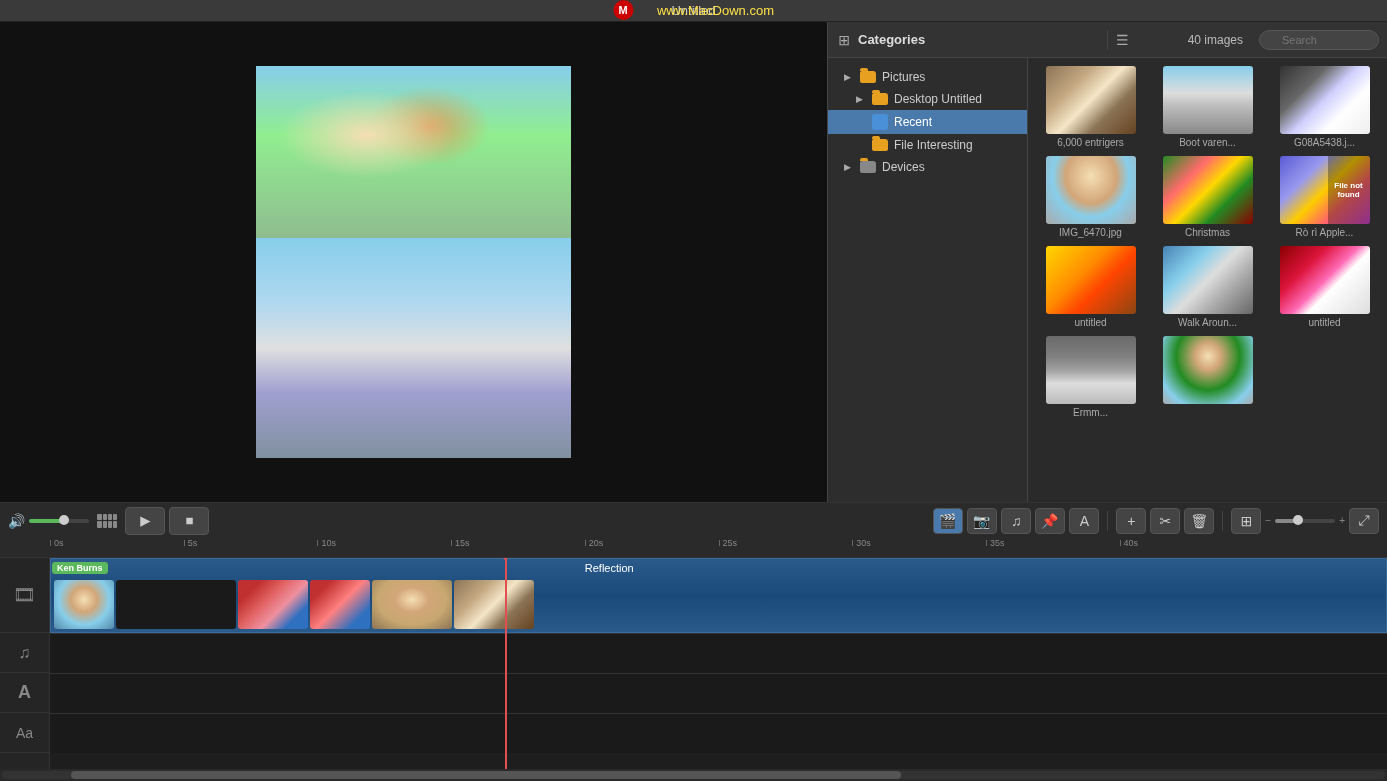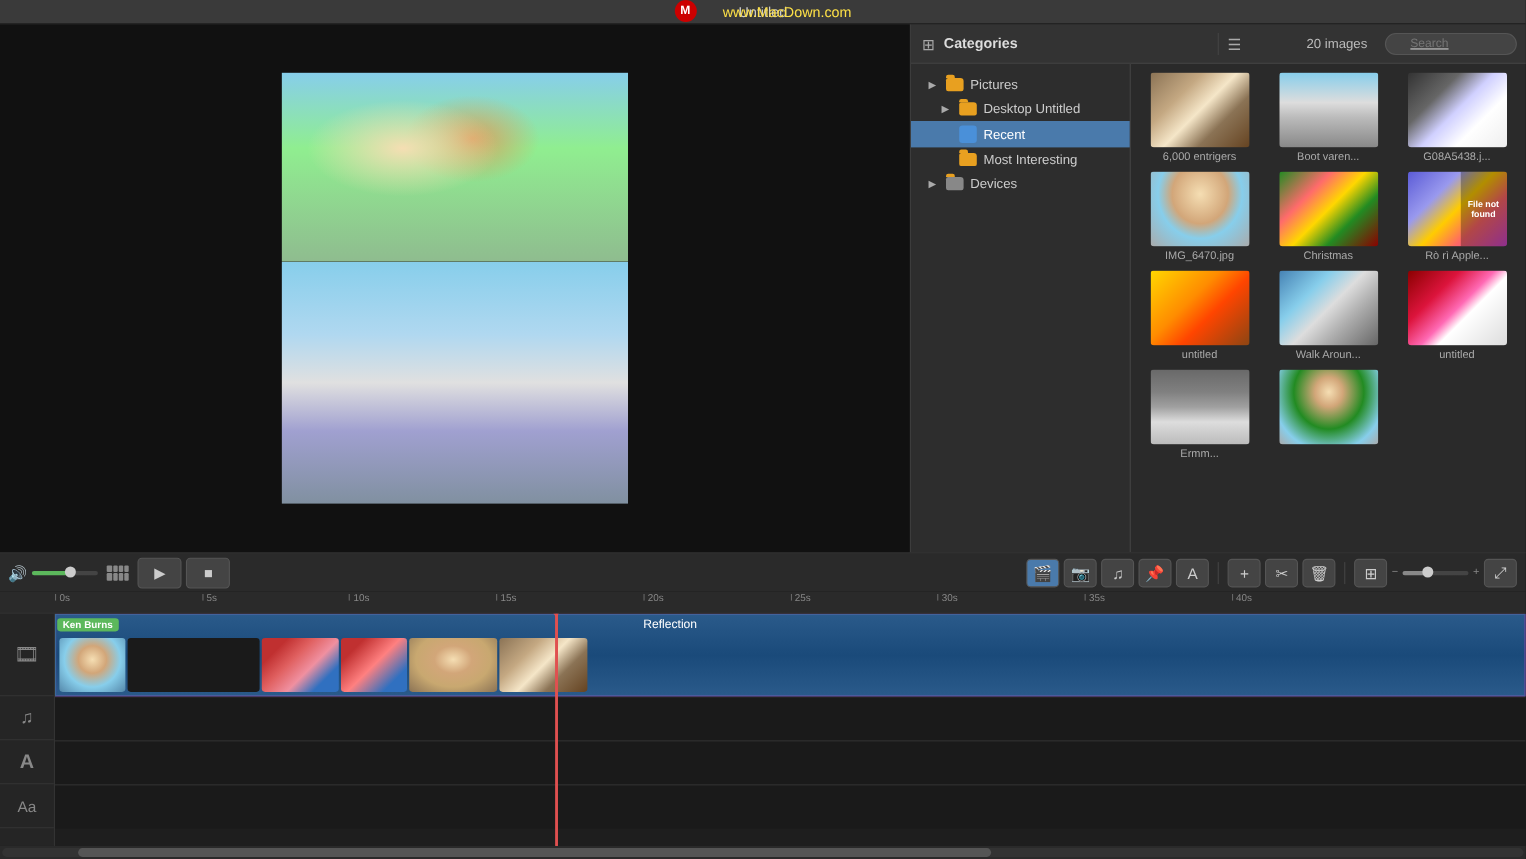--- a/index.html
+++ b/index.html
@@ -167,21 +167,20 @@
     .search-box {
       background: #444;
       border: 1px solid #555;
       border-radius: 10px;
       padding: 2px 8px 2px 22px;
       color: #ccc;
       font-size: 11px;
       width: 120px;
       height: 20px;
       position: relative;
-      text-decoration: underline;
     }
 
     .search-wrapper {
       position: relative;
       display: flex;
       align-items: center;
     }
 
     .search-wrapper::before {
       content: '🔍';
@@ -568,21 +567,21 @@
 
     .timeline-tracks {
       flex: 1;
       position: relative;
       overflow: hidden;
     }
 
     
     .video-track {
       height: 75px;
-      background: #a21caf;
+      background: #0c4a6e;
       position: relative;
       display: flex;
       align-items: center;
     }
 
     .ken-burns-label {
       position: absolute;
       top: 4px;
       left: 2px;
       background: #5cb85c;
@@ -836,21 +835,21 @@
 
     <div class="right-panel">
 
       <div class="media-browser-header">
         <div class="media-browser-left">
           <span class="icon-grid">⊞</span>
           <span class="categories-label">Categories</span>
         </div>
         <div class="media-browser-right">
           <span class="doc-icon">☰</span>
-          <span class="images-count">20 images</span>
+          <span class="images-count">40 images</span>
           <div class="search-wrapper">
             <span style="position:absolute;left:6px;font-size:10px;color:#888;">🔍</span>
             <input class="search-box" type="text" placeholder="Search" style="">
           </div>
         </div>
       </div>
 
       <div class="right-panel-body">
 
         <div class="sidebar">
@@ -870,21 +869,21 @@
 
           <div class="sidebar-item indent-1 selected">
             <span class="sidebar-arrow" style="color:white;"></span>
             <div class="recent-icon" style="background:#4a90d9;"></div>
             <span>Recent</span>
           </div>
 
           <div class="sidebar-item indent-1">
             <span class="sidebar-arrow"></span>
             <div class="folder-icon"></div>
-            <span>Most Interesting</span>
+            <span>File Interesting</span>
           </div>
 
           <div class="sidebar-item">
             <span class="sidebar-arrow">▶</span>
             <div class="folder-icon" style="background:#888;"></div>
             <span>Devices</span>
           </div>
 
         </div>
 

